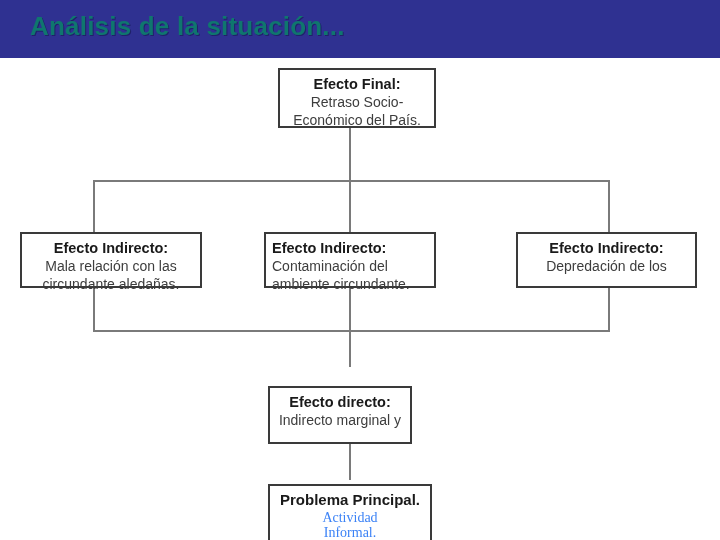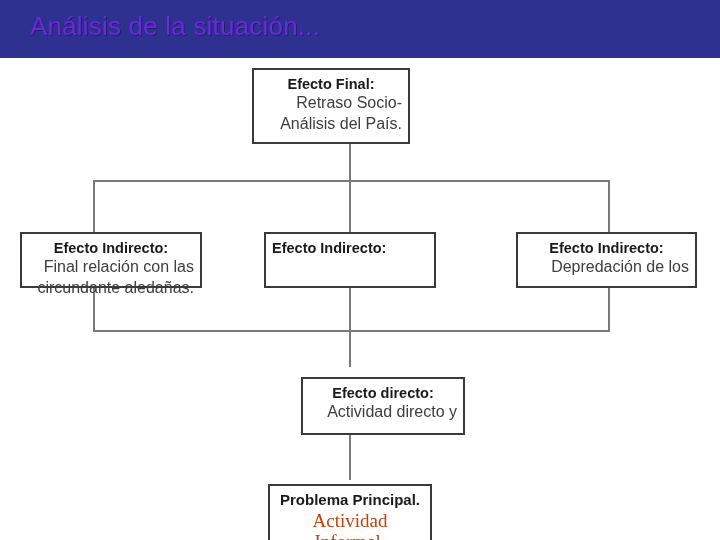--- a/index.html
+++ b/index.html
@@ -27,22 +27,22 @@
     top: 0;
     width: 720px;
     height: 58px;
     background: #2F3191;
   }
   .header-title {
     position: absolute;
     left: 30px;
     top: 11px;
     font-size: 26px;
-    font-weight: normal;
-    color: #6d28d9;
+    font-weight: bold;
+    color: #0f766e;
     letter-spacing: 0.2px;
     white-space: nowrap;
     text-shadow: 1px 1px 0 #20216a;
   }
   .header-rule {
     position: absolute;
     left: 16px;
     top: 58px;
     width: 690px;
     height: 5px;
@@ -67,50 +67,49 @@
     z-index: 2;
   }
   .node .ttl {
     font-weight: bold;
     font-size: 14.5px;
     color: #1a1a1a;
     line-height: 1.25;
     white-space: nowrap;
   }
   .node .body {
-    font-size: 16px;
+    font-size: 14px;
     color: #3d3d3d;
     line-height: 1.3;
-    text-align: right;
   }
   .center { text-align: center; }
   .leftal { text-align: left; }
 
   
   #node-efecto-final {
-    left: 252px; top: 68px; width: 158px; height: 76px;
+    left: 278px; top: 68px; width: 158px; height: 60px;
   }
   #node-ind-left {
     left: 20px; top: 232px; width: 182px; height: 56px;
   }
   #node-ind-mid {
     left: 264px; top: 232px; width: 172px; height: 56px;
   }
   #node-ind-right {
     left: 516px; top: 232px; width: 181px; height: 56px;
   }
   #node-efecto-directo {
-    left: 268px; top: 377px; width: 164px; height: 58px; margin-left: 33px;
+    left: 268px; top: 386px; width: 144px; height: 58px;
   }
   #node-problema {
     left: 268px; top: 484px; width: 164px; height: 60px;
   }
   #node-problema .big {
-    font-size: 19px;
-    color: #c2410c;
+    font-size: 14px;
+    color: #3b82f6;
     line-height: 1.12;
     font-family: "Liberation Serif", serif;
   }
   #node-problema .ttl { font-size: 15px; }
 </style>
 </head>
 <body>
 
 <div id="slide">
 
@@ -132,41 +131,43 @@
 
   <div class="conn h" style="left:93px; top:330px; width:517px;"></div>
 
   <div class="conn v" style="left:349px; top:330px; height:37px;"></div>
 
   <div class="conn v" style="left:349px; top:423px; height:57px;"></div>
 
   <div class="node center" id="node-efecto-final">
     <div class="ttl">Efecto Final:</div>
     <div class="body">Retraso Socio-</div>
-    <div class="body">Análisis del País.</div>
+    <div class="body">Económico del País.</div>
   </div>
 
   <div class="node center" id="node-ind-left">
     <div class="ttl">Efecto Indirecto:</div>
-    <div class="body">Final relación con las</div>
+    <div class="body">Mala relación con las</div>
     <div class="body">circundante aledañas.</div>
   </div>
 
   <div class="node leftal" id="node-ind-mid">
     <div class="ttl">Efecto Indirecto:</div>
+    <div class="body">Contaminación del</div>
+    <div class="body">ambiente circundante.</div>
   </div>
 
   <div class="node center" id="node-ind-right">
     <div class="ttl">Efecto Indirecto:</div>
     <div class="body">Depredación de los</div>
   </div>
 
   <div class="node center" id="node-efecto-directo">
     <div class="ttl">Efecto directo:</div>
-    <div class="body">Actividad directo y</div>
+    <div class="body">Indirecto marginal y</div>
   </div>
 
   <div class="node center" id="node-problema">
     <div class="ttl">Problema Principal.</div>
     <div class="big">Actividad</div>
     <div class="big">Informal.</div>
   </div>
 
 </div>
 

